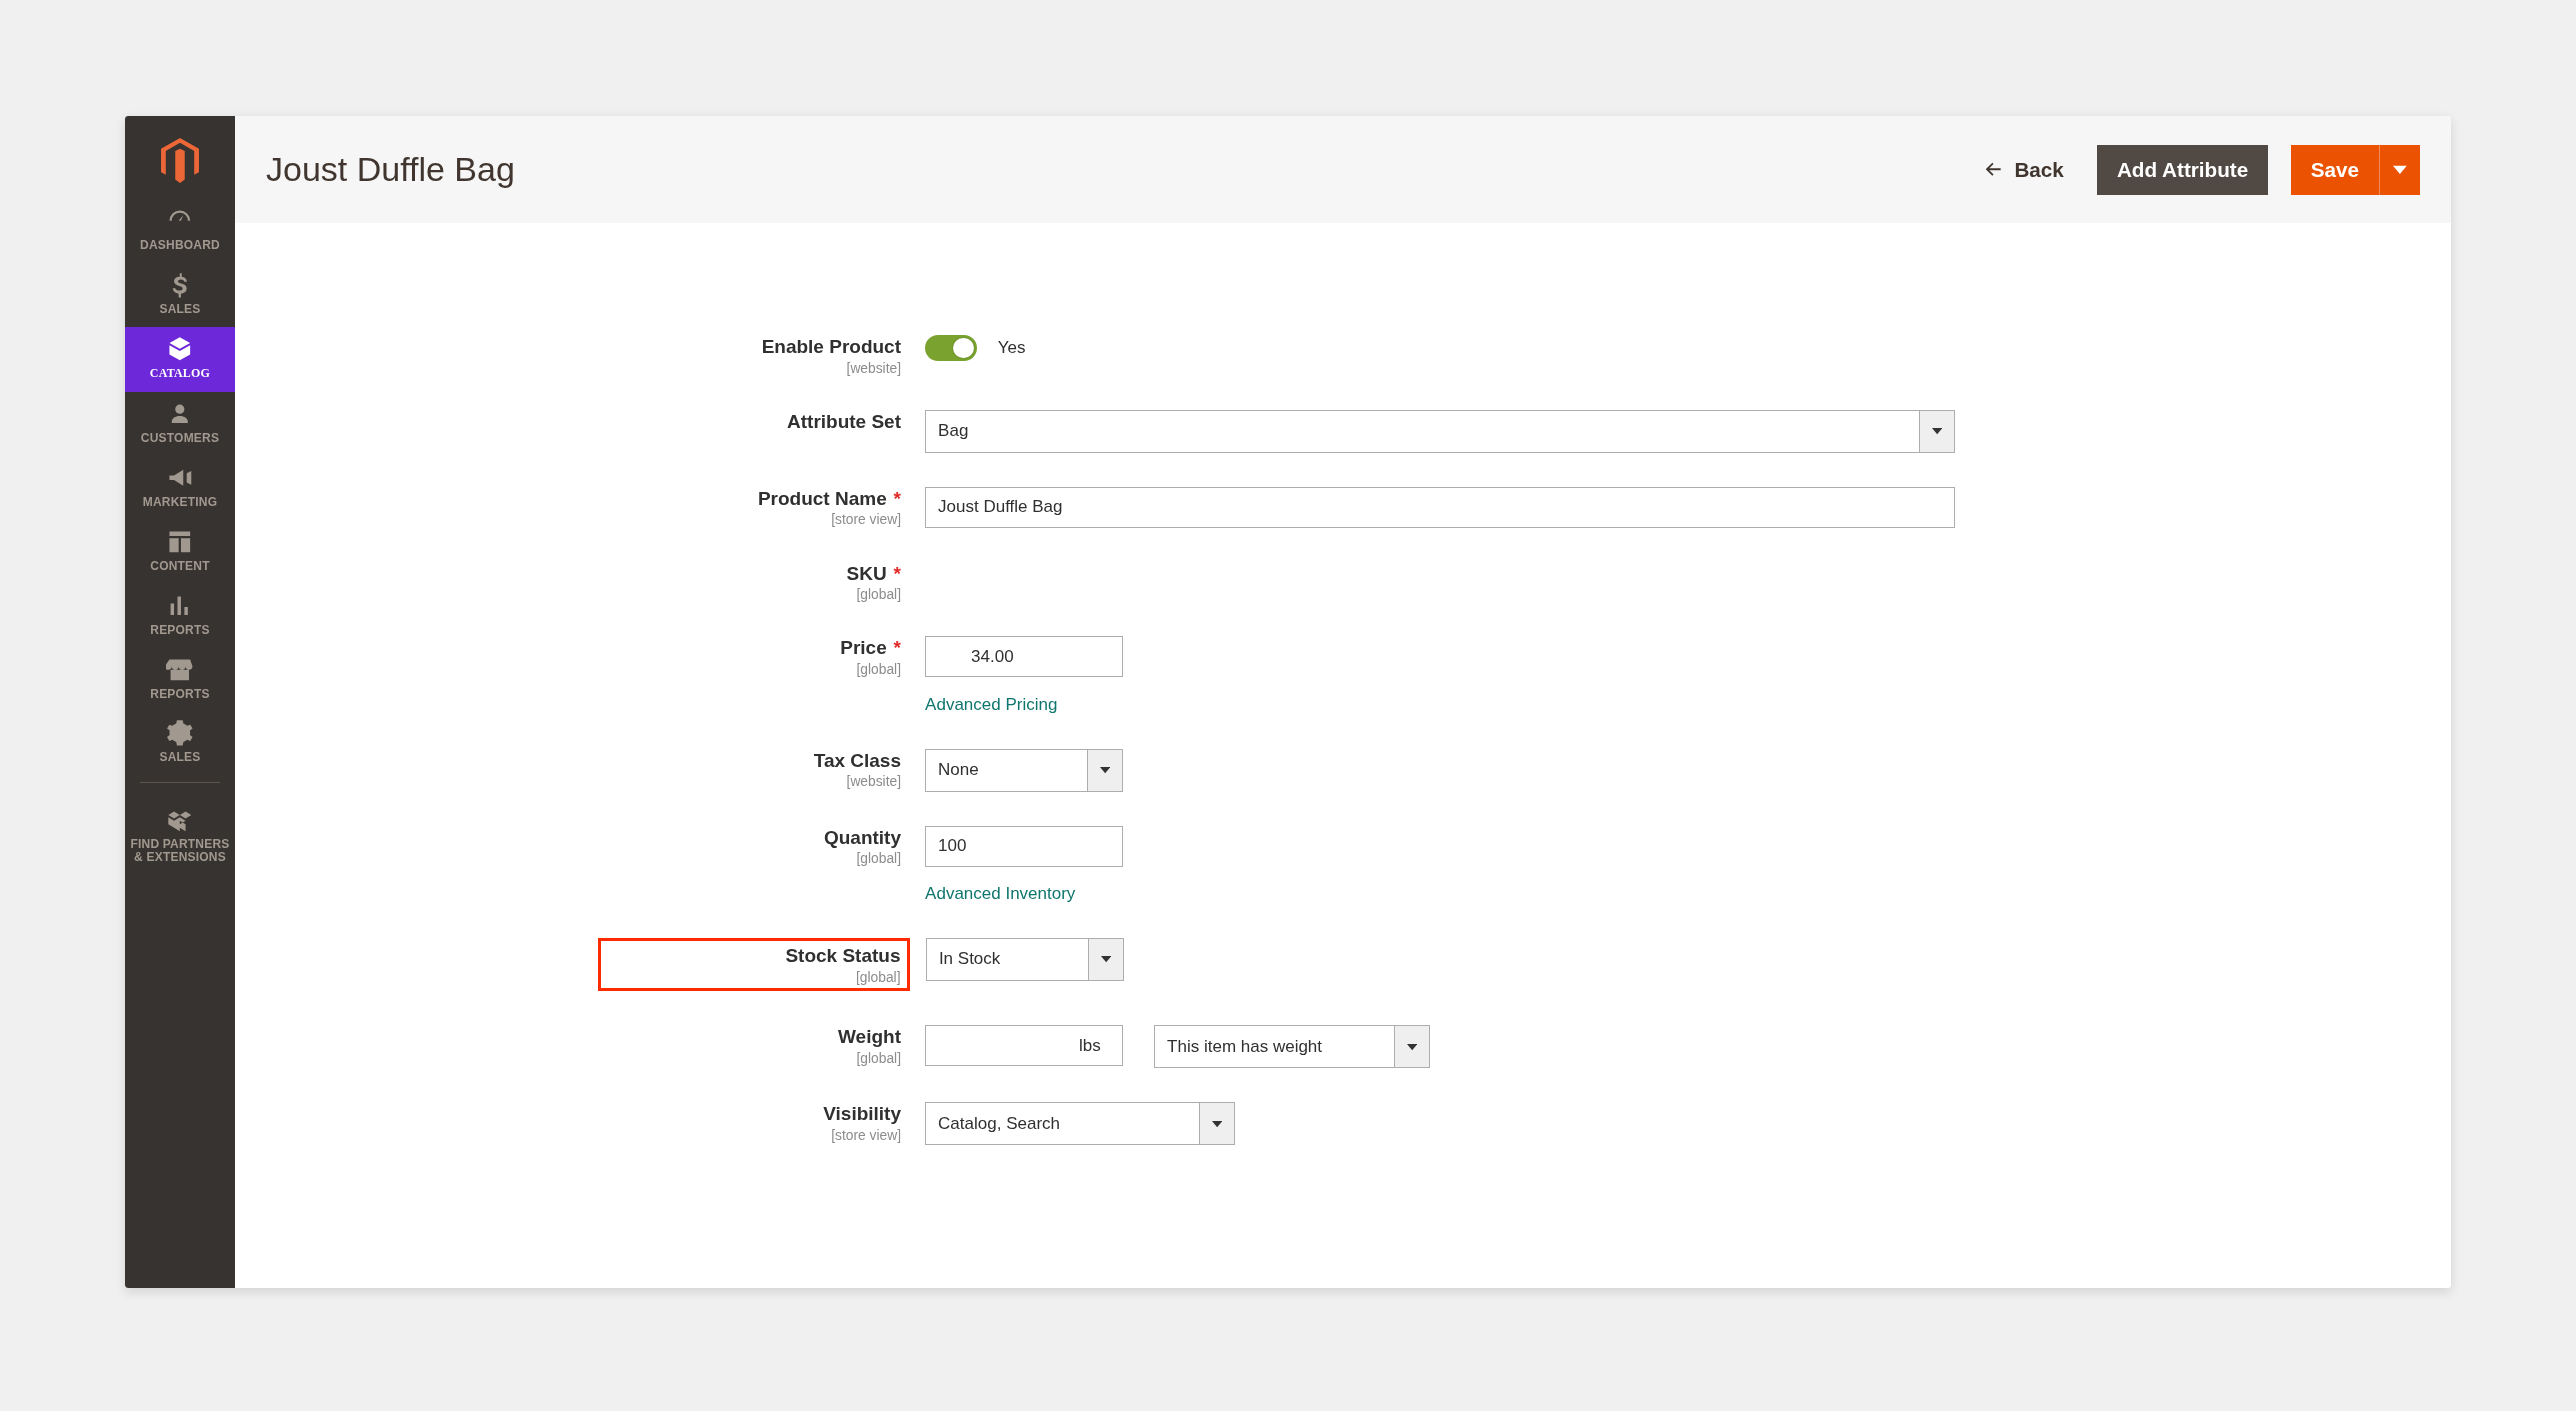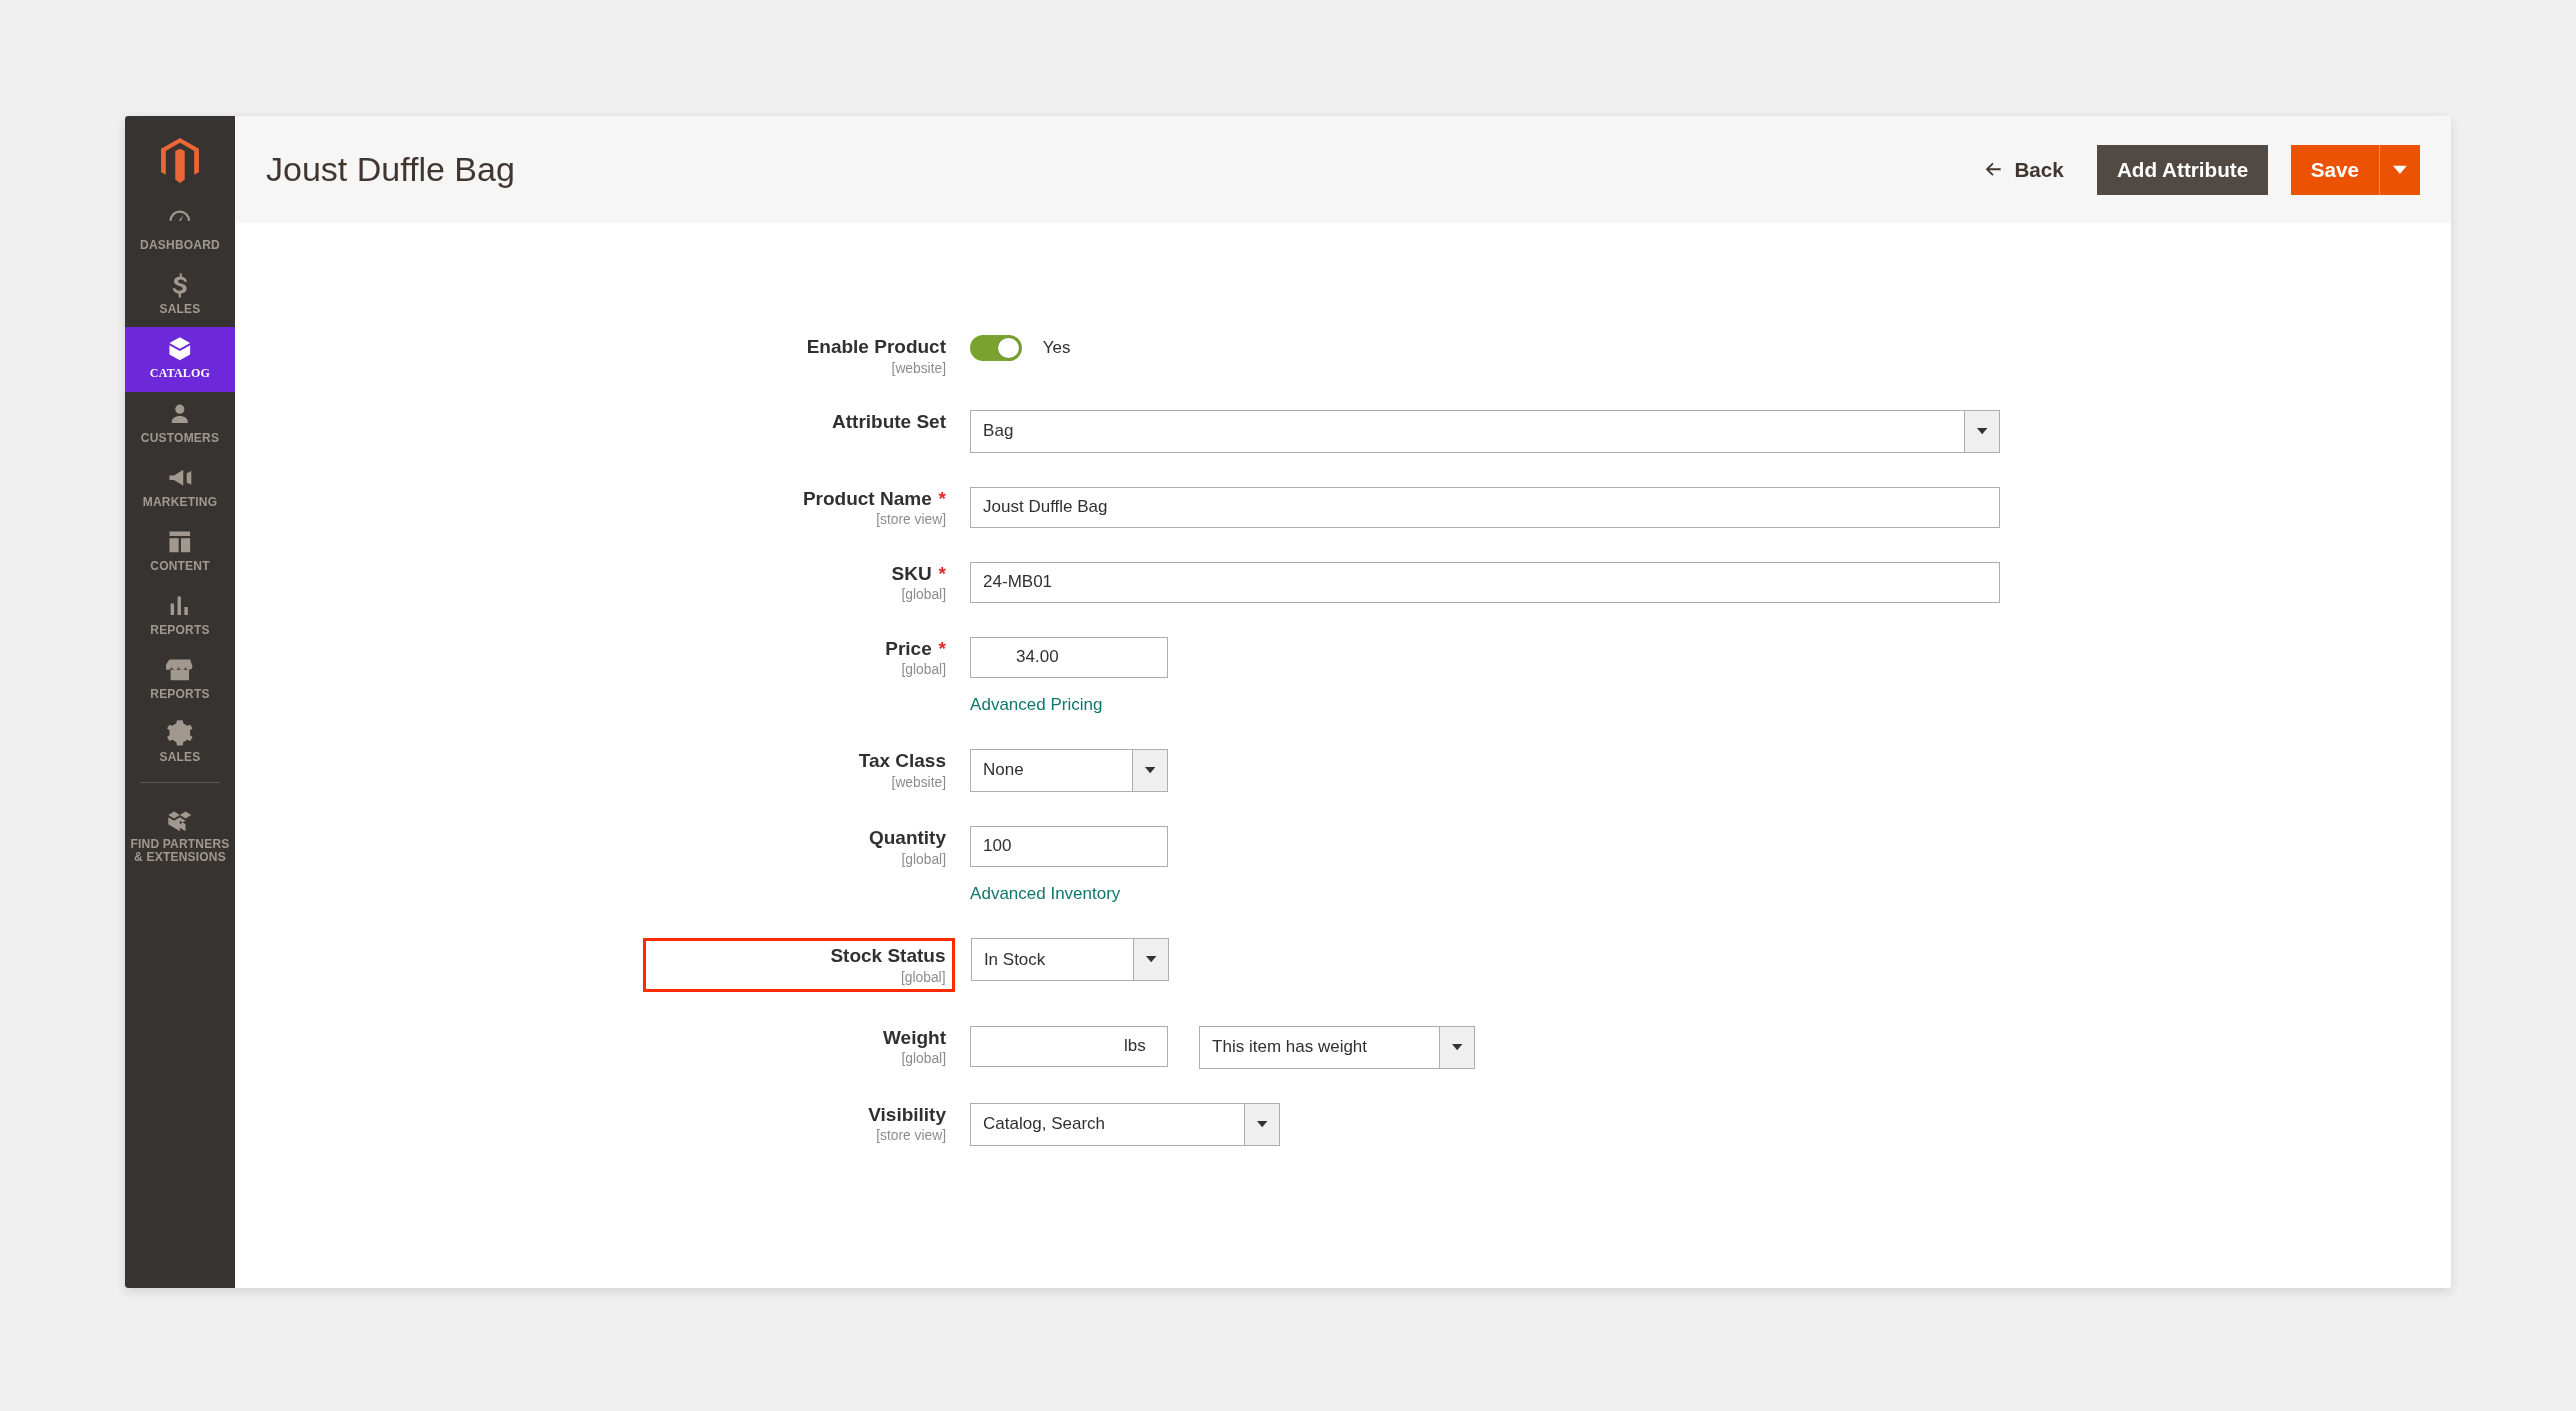--- a/index.html
+++ b/index.html
@@ -24,21 +24,21 @@
   .back-link svg{width:22.4px;height:22.4px;}
   .btn{height:50px;display:inline-flex;align-items:center;justify-content:center;font-size:20.7px;font-weight:600;padding:0 20px;cursor:pointer;border:none;}
   .btn-dark{background:#514943;color:#fff;margin-right:22.4px;}
   .btn-orange{background:#eb5202;color:#fff;}
   .save-group{display:flex;}
   .save-caret{width:40px;background:#eb5202;border-left:0.9px solid rgba(255,255,255,.35);display:flex;align-items:center;justify-content:center;color:#fff;cursor:pointer;}
   .save-caret svg{width:13.8px;height:13.8px;fill:#fff;}
 
   
   .form-area{position:absolute;left:110px;right:0;top:107px;bottom:0;background:#fff;overflow:auto;}
-  .form-inner{padding:112px 0 0 370px;margin-left:45px;}
+  .form-inner{padding:112px 0 0 370px;}
   .row{display:flex;align-items:flex-start;margin-bottom:34px;}
   .lbl-wrap{width:296px;text-align:right;padding-right:8.6px;}
   .lbl{color:#303030;font-size:19px;font-weight:700;line-height:24px;}
   .lbl .req{color:#e02b27;margin-left:6.9px;font-size:19px;}
   .scope{color:#8c8c8c;font-size:13.8px;display:block;margin-top:1.7px;}
   .ctrl{padding-left:15.5px;display:flex;flex-direction:column;gap:6.9px;}
   .adv-link{color:#0f766e;font-size:17px;margin-top:10.3px;cursor:pointer;}
   .highlight{border:3.4px solid #ff2a00;margin-left:-6.9px;padding:3.4px 6.9px 3.4px 3.4px;}
 
   
@@ -196,23 +196,20 @@
           <div class="ctrl">
               <input class="input input-wide" value="Joust Duffle Bag" style="">
             </div>
         </div>
 
         <div class="row">
           <div class="lbl-wrap">
             <span class="lbl"><span>SKU</span><span class="req">*</span></span>
             <span class="scope">[global]</span>
           </div>
-          <div class="ctrl">
-              <input class="input input-wide" value="24-MB01" style="">
-            </div>
         </div>
 
         <div class="row">
           <div class="lbl-wrap">
             <span class="lbl"><span>Price</span><span class="req">*</span></span>
             <span class="scope">[global]</span>
           </div>
           <div class="ctrl">
             <div style="position:relative;">
               <div class="price-prefix">$</div>

